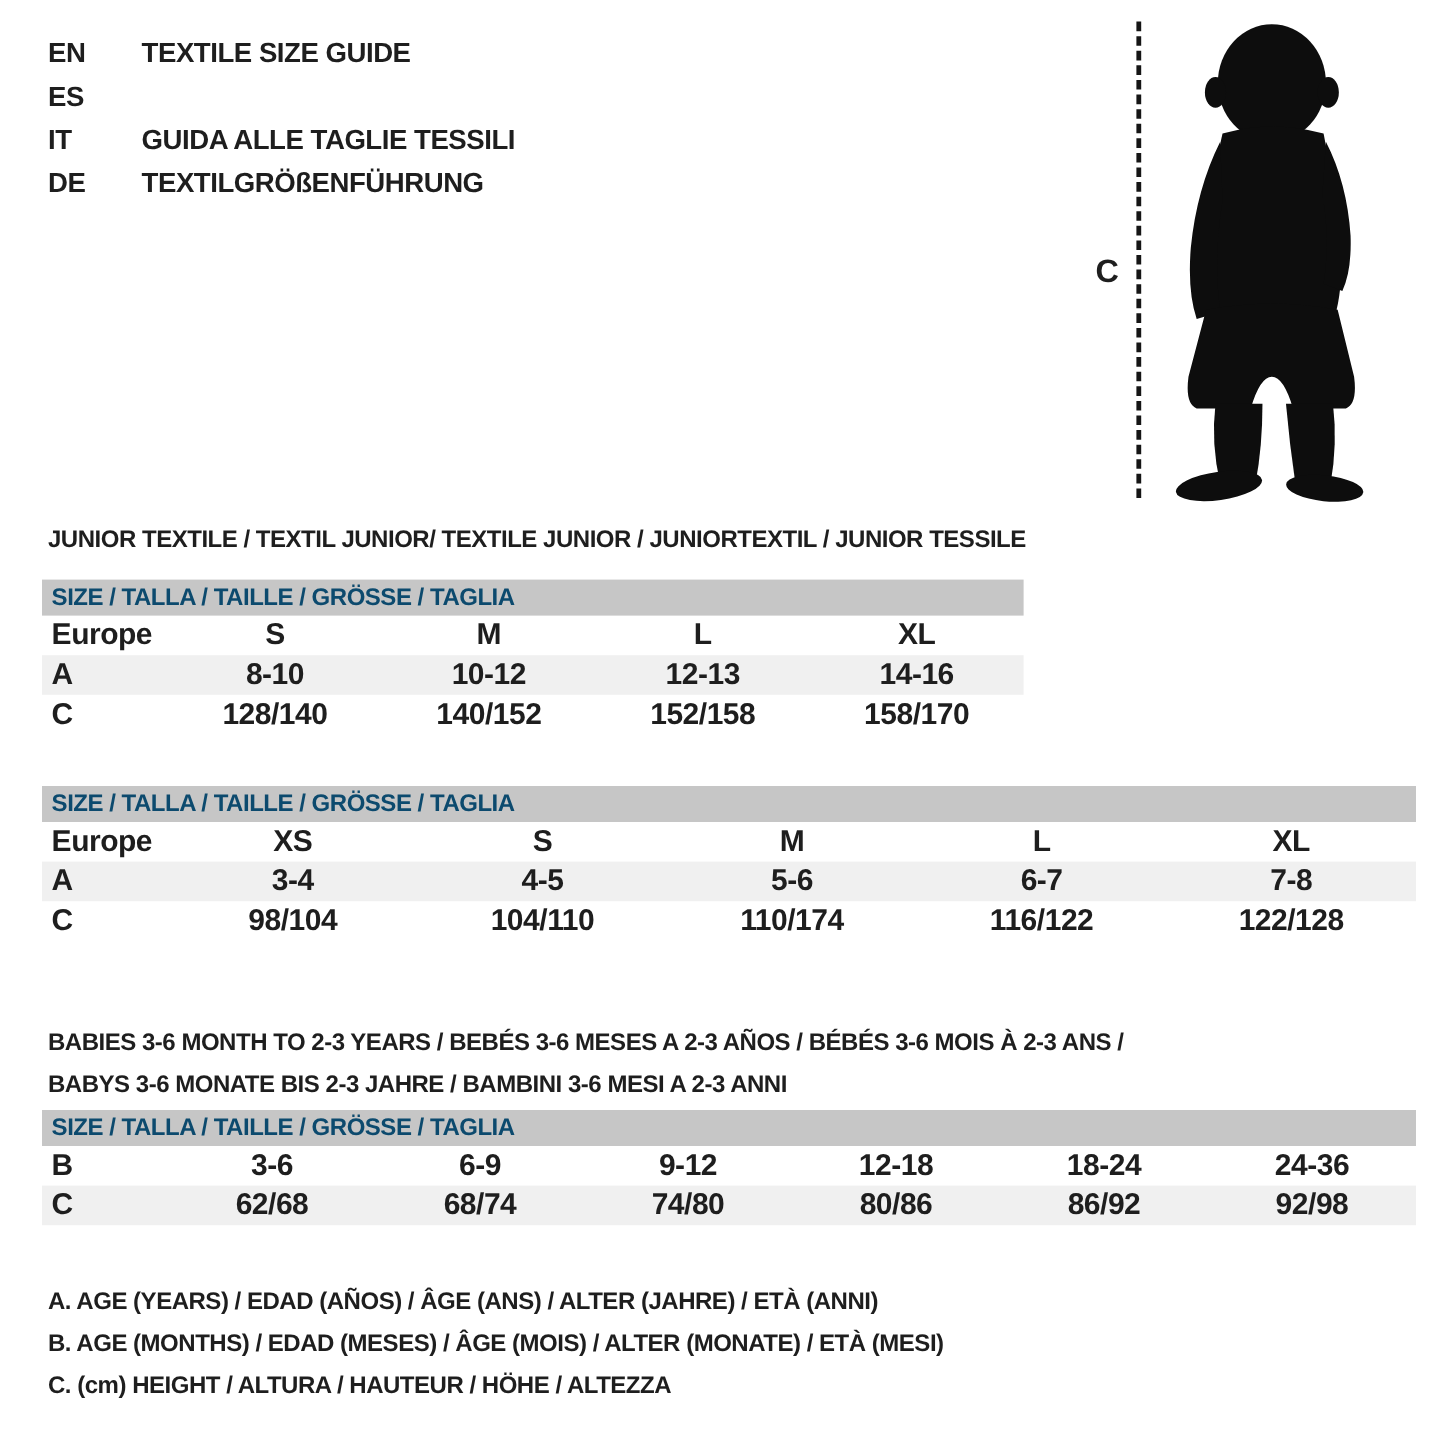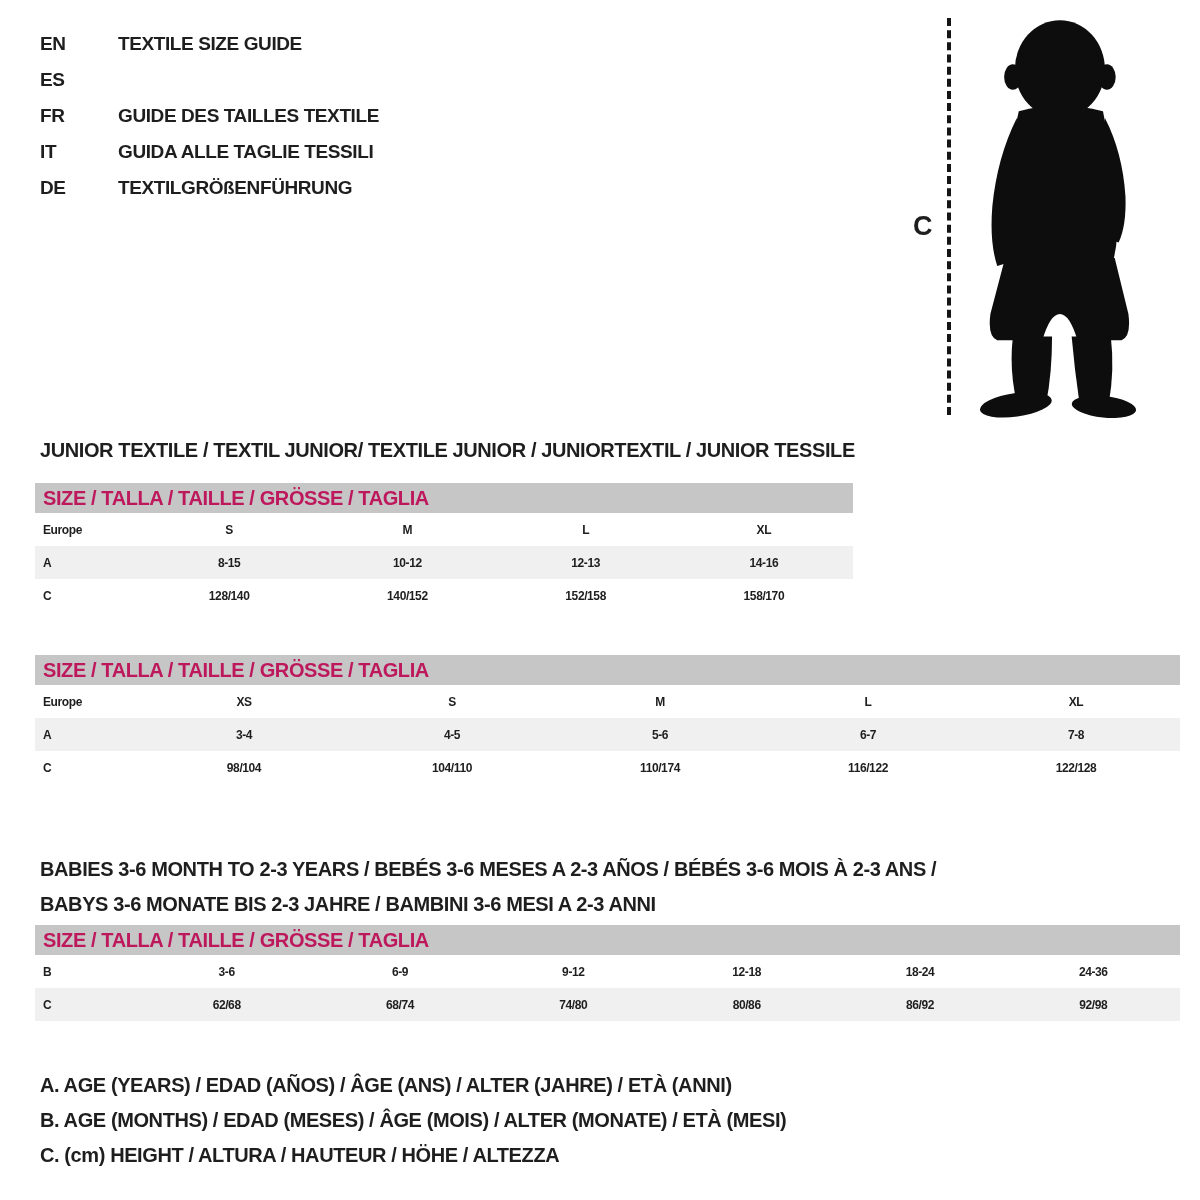--- a/index.html
+++ b/index.html
@@ -7,70 +7,66 @@
   body {
     font-family:"Liberation Sans", sans-serif;
     font-weight:700;
     color:#1e1e1e;
     letter-spacing:-0.4px;
     position:relative;
   }
 
   
   .lang-list { position:absolute; left:40px; top:26px; }
-  .lang-row { display:flex; height:36px; align-items:center; font-size:19px; }
+  .lang-row { display:flex; height:36px; align-items:center; font-size:23px; }
   .lang-code { width:78px; }
   .lang-title { white-space:nowrap; }
 
   
   .figure { position:absolute; left:905px; top:6px; width:260px; height:418px; }
   .figure-label { position:absolute; left:8px; top:205px; font-size:27px; }
   .height-line {
     position:absolute; left:42px; top:12px; height:397px; width:0;
     border-left:4px dashed #151515;
   }
   .figure svg { position:absolute; left:57px; top:6px; }
 
   
   .section { position:absolute; left:35px; }
   .section-junior   { top:433px; width:818px; }
   .section-children { top:640px; width:1145px; }
   .section-babies   { top:852px; width:1145px; }
   .heading { font-size:20px; line-height:35px; margin-left:5px; white-space:nowrap; }
   .subscript { font-size:13px; vertical-align:-3px; }
   .size-bar {
-    background:#c6c6c6; color:#be185d;
+    background:#c6c6c6; color:#0c4a6e;
     height:30px; line-height:30px;
     padding-left:8px; font-size:20px;
     margin-top:15px;
   }
   .section-babies .size-bar { margin-top:3px; }
-  .trow { display:flex; height:33px; align-items:center; font-size:12px; }
+  .trow { display:flex; height:33px; align-items:center; font-size:25px; }
   .trow.shaded { background:#f0f0f0; }
   .rlabel { width:105px; padding-left:8px; }
   .cell { flex:1; text-align:center; }
 
   
   .legend { position:absolute; left:40px; top:1068px; }
   .legend-line { font-size:20px; line-height:35px; white-space:nowrap; }
 </style>
 </head>
 <body>
 
 <div class="lang-list">
   <div class="lang-row">
     <span class="lang-code">EN</span>
     <span class="lang-title">TEXTILE SIZE GUIDE</span>
   </div>
   <div class="lang-row">
     <span class="lang-code">ES</span>
-  </div>
-  <div class="lang-row">
-    <span class="lang-code">FR</span>
-    <span class="lang-title">GUIDE DES TAILLES TEXTILE</span>
   </div>
   <div class="lang-row">
     <span class="lang-code">IT</span>
     <span class="lang-title">GUIDA ALLE TAGLIE TESSILI</span>
   </div>
   <div class="lang-row">
     <span class="lang-code">DE</span>
     <span class="lang-title">TEXTILGRÖßENFÜHRUNG</span>
   </div>
 </div>
@@ -101,21 +97,21 @@
   <div>
       <div class="trow">
         <span class="rlabel">Europe</span>
         <span class="cell">S</span>
         <span class="cell">M</span>
         <span class="cell">L</span>
         <span class="cell">XL</span>
       </div>
       <div class="trow shaded">
         <span class="rlabel">A</span>
-        <span class="cell">8-15</span>
+        <span class="cell">8-10</span>
         <span class="cell">10-12</span>
         <span class="cell">12-13</span>
         <span class="cell">14-16</span>
       </div>
       <div class="trow">
         <span class="rlabel">C</span>
         <span class="cell">128/140</span>
         <span class="cell">140/152</span>
         <span class="cell">152/158</span>
         <span class="cell">158/170</span>

